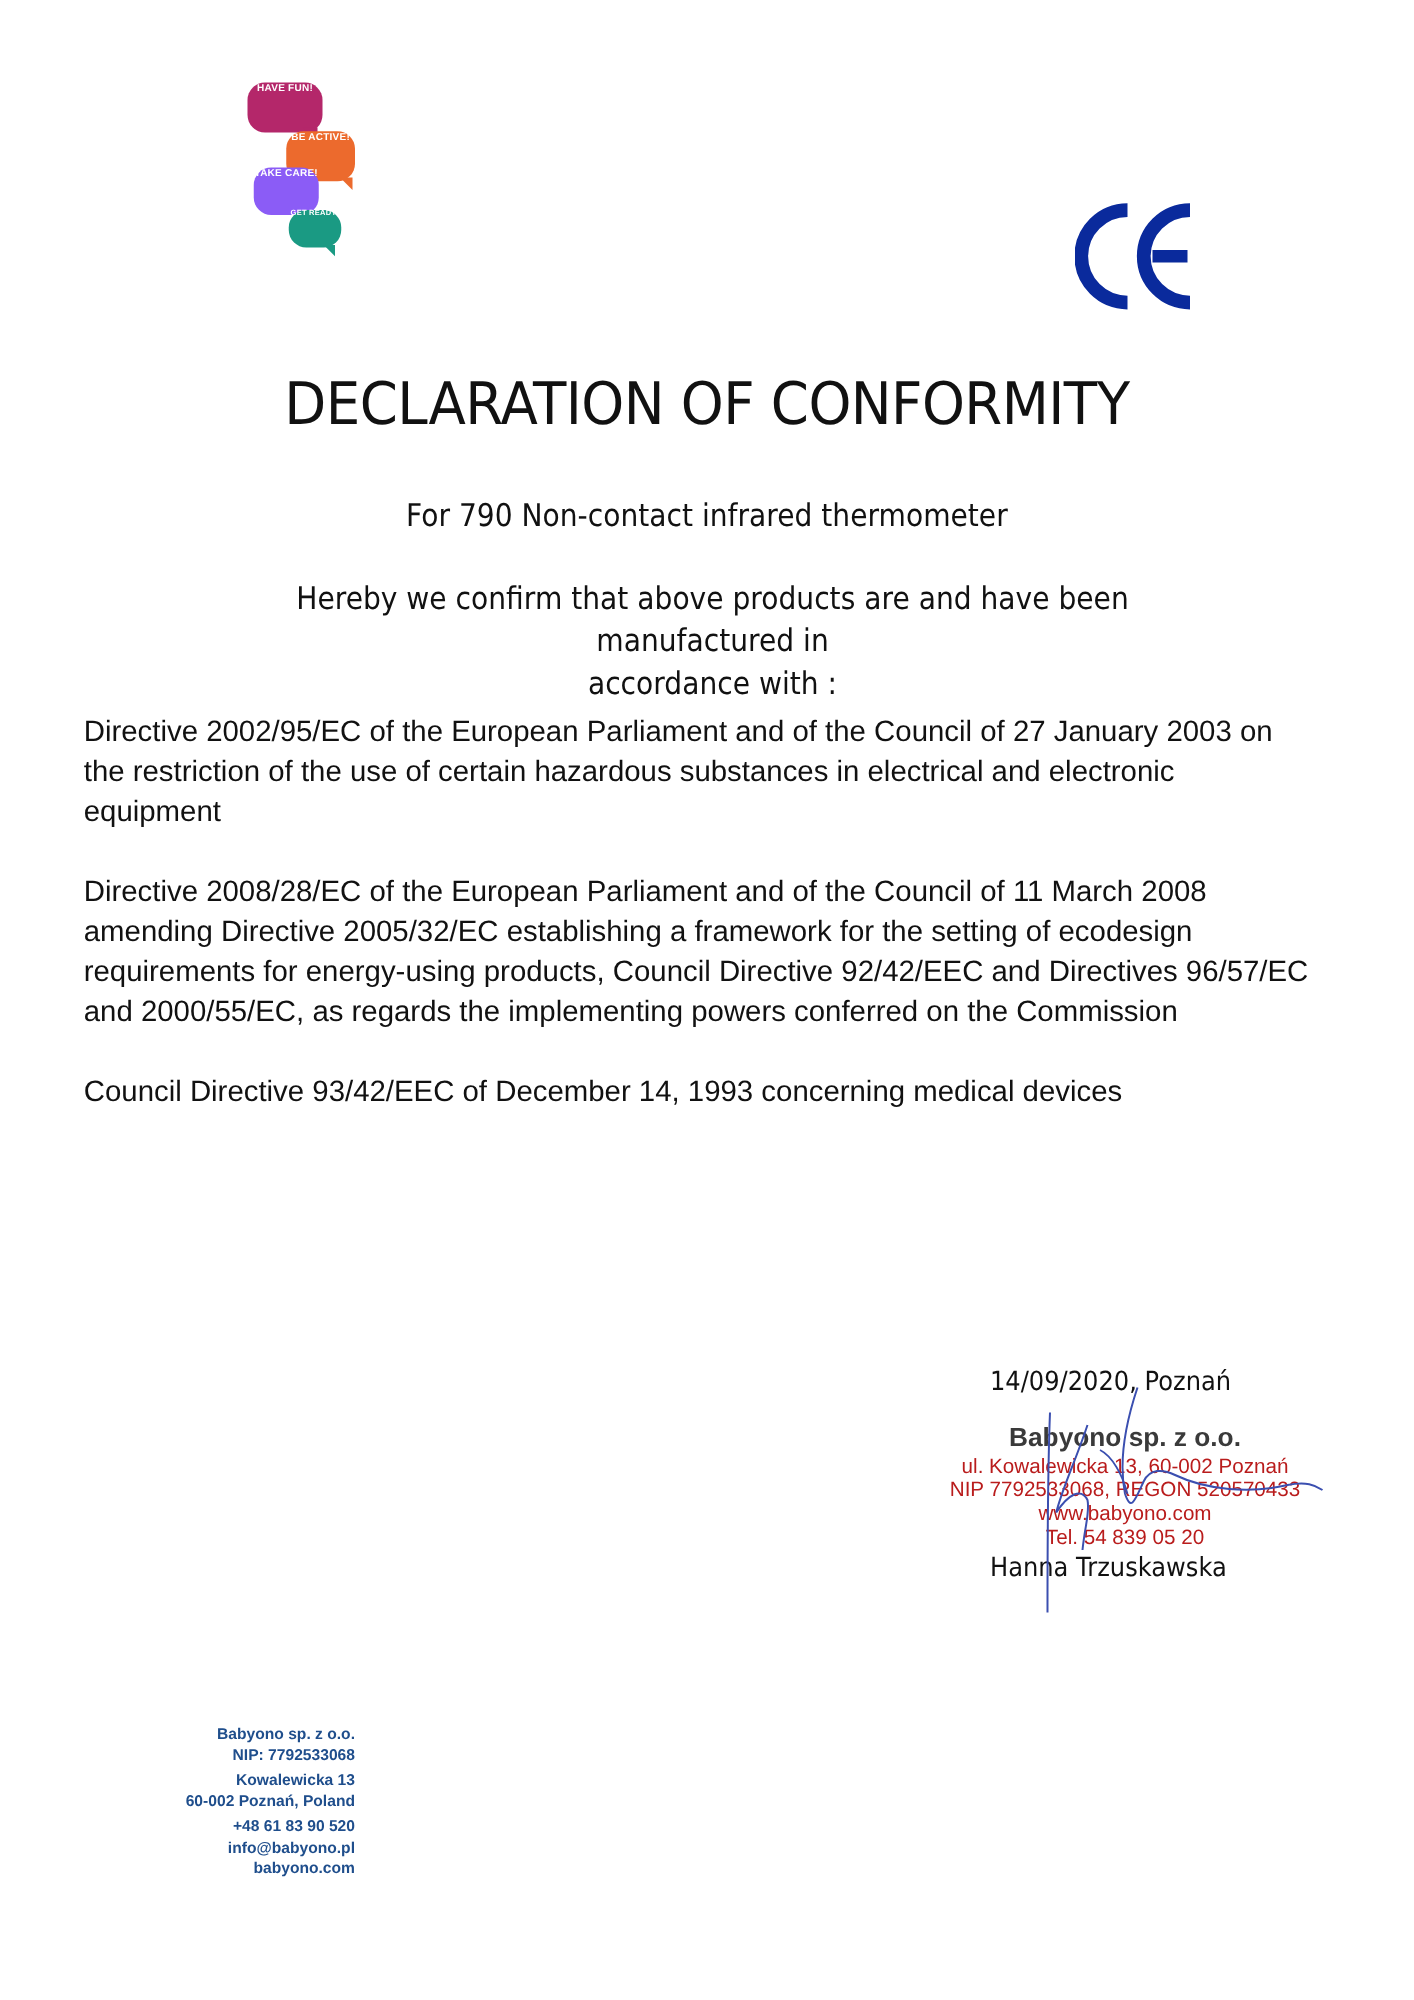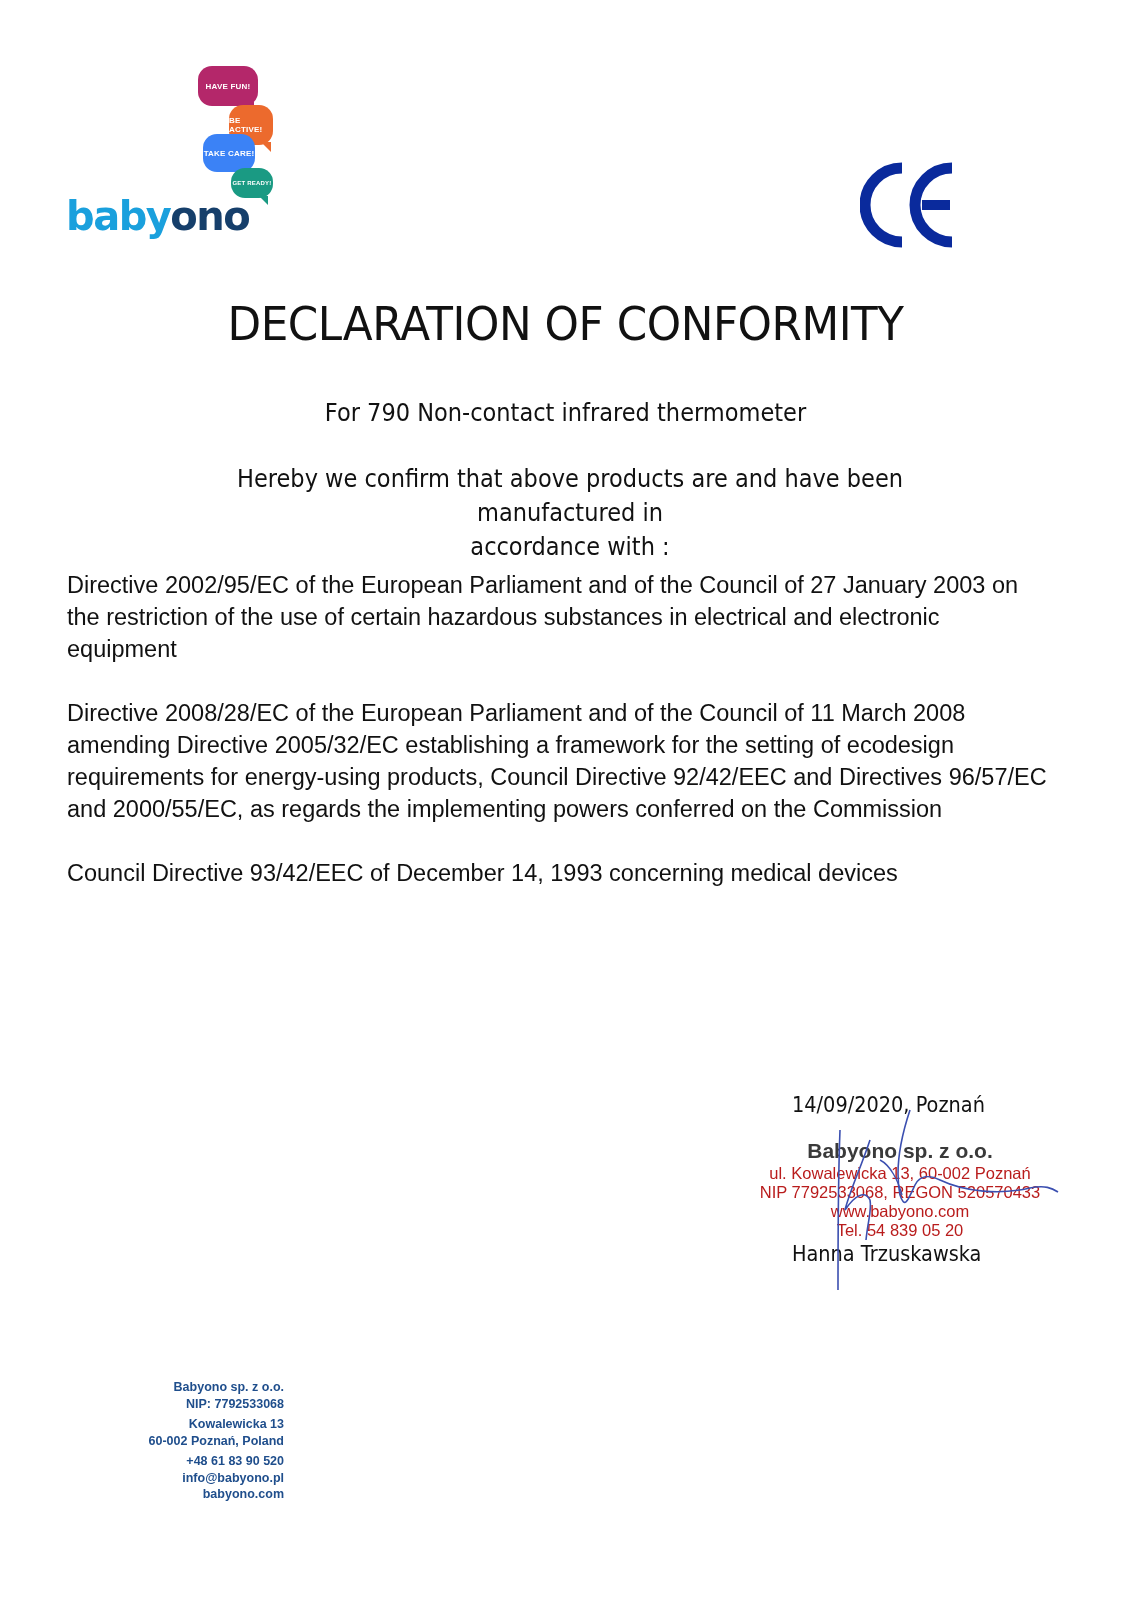--- a/index.html
+++ b/index.html
@@ -1,26 +1,26 @@
 <!DOCTYPE html>
 <html><head>
 <meta charset="utf-8">
 <style>
   html, body { margin: 0; padding: 0; background: #ffffff; }
   body { width: 1131px; height: 1600px; position: relative; overflow: hidden; font-family: "Liberation Sans", sans-serif; color: #111; }
 
   
   .logo { position: absolute; left: 66px; top: 64px; width: 230px; height: 190px; }
-  .bubble { position: absolute; color: #fff; font-family: "Liberation Sans", sans-serif; font-weight: bold; font-size: 8px; letter-spacing: 0.2px; display: flex; align-items: center; justify-content: center; border-radius: 14px; }
+  .bubble { position: absolute; color: #fff; font-family: "Liberation Sans", sans-serif; font-weight: bold; font-size: 8px; letter-spacing: 0.2px; display: flex; justify-content: center; border-radius: 14px; }
   .bubble .tail { position: absolute; width: 0; height: 0; }
   .b1 { left: 132px; top: 2px; width: 60px; height: 40px; background: #b4276a; }
   .b1 .tail { right: 4px; bottom: -8px; border-left: 12px solid transparent; border-top: 12px solid #b4276a; }
-  .b2 { left: 163px; top: 41px; width: 44px; height: 40px; background: #ec6a2d; }
+  .b2 { left: 163px; top: 41px; width: 55px; height: 40px; background: #ec6a2d; }
   .b2 .tail { right: 2px; bottom: -7px; border-left: 10px solid transparent; border-top: 10px solid #ec6a2d; }
-  .b3 { left: 137px; top: 70px; width: 52px; height: 38px; background: #3b82f6; }
+  .b3 { left: 137px; top: 70px; width: 52px; height: 38px; background: #8b5cf6; }
   .b3 .tail { right: 6px; bottom: -7px; border-left: 10px solid transparent; border-top: 10px solid #f5a33a; }
   .b4 { left: 165px; top: 104px; width: 42px; height: 30px; background: #1a9a83; font-size: 6px; }
   .b4 .tail { right: 5px; bottom: -7px; border-left: 9px solid transparent; border-top: 9px solid #1a9a83; }
   .wordmark { position: absolute; left: 0; top: 132px; font-family: "DejaVu Sans", sans-serif; font-weight: bold; font-size: 40px; letter-spacing: -1.5px; line-height: 1; }
   .wm-baby { color: #1aa0dd; }
   .wm-ono { color: #163f6b; }
 
   
   .ce { position: absolute; left: 860px; top: 160px; width: 100px; height: 90px; }
 
@@ -58,23 +58,20 @@
     <span>BE ACTIVE!</span>
     <span class="tail"></span>
   </div>
   <div class="bubble b3">
     <span>TAKE CARE!</span>
     <span class="tail"></span>
   </div>
   <div class="bubble b4">
     <span>GET READY!</span>
     <span class="tail"></span>
-  </div>
-  <div class="wordmark">
-    <span class="wm-baby">baby</span><span class="wm-ono">ono</span>
   </div>
 </div>
 
 <div class="ce">
   <svg width="100" height="90" viewBox="0 0 100 90">
     <path d="M42 8 A37 37 0 1 0 42 82" fill="none" stroke="#0a2a9c" stroke-width="11"></path>
     <path d="M92 8 A37 37 0 1 0 92 82" fill="none" stroke="#0a2a9c" stroke-width="11"></path>
     <rect x="62" y="40" width="28" height="10" fill="#0a2a9c"></rect>
   </svg>
 </div>

